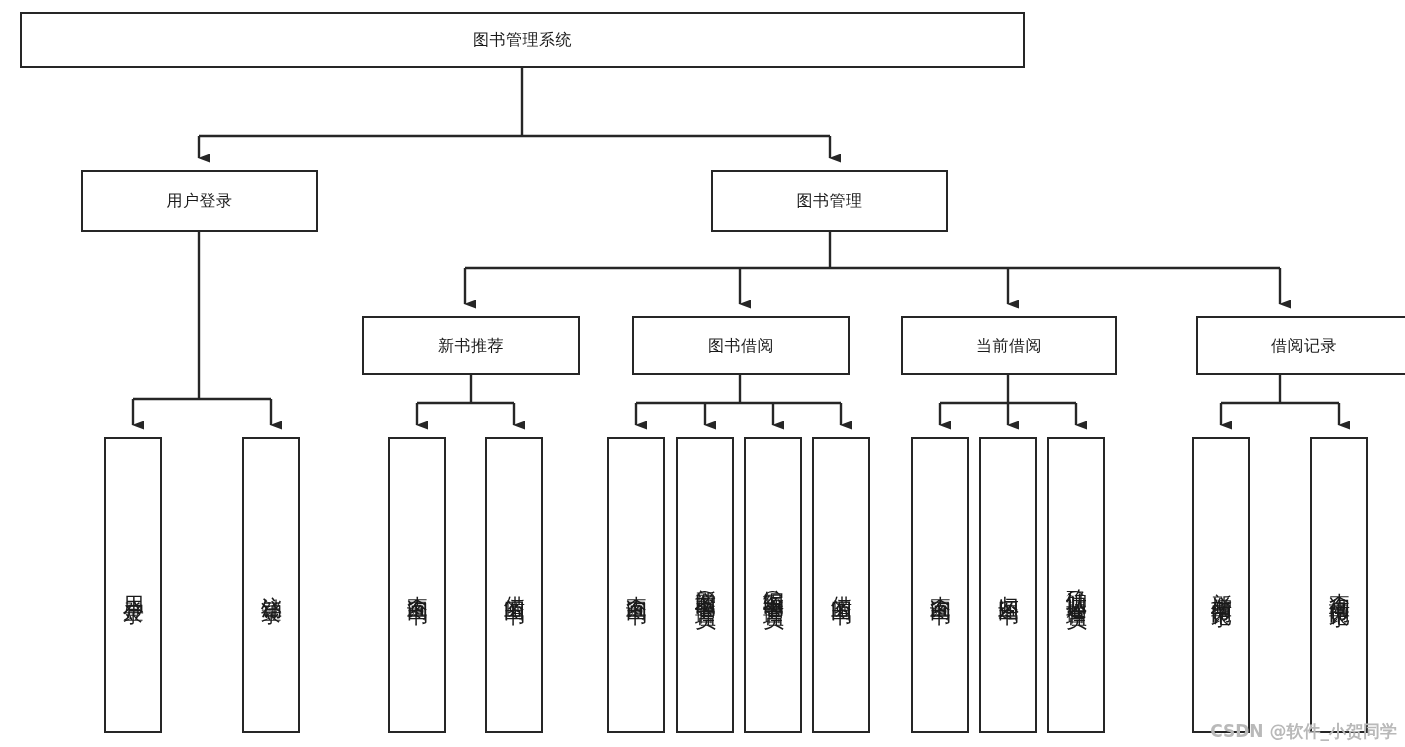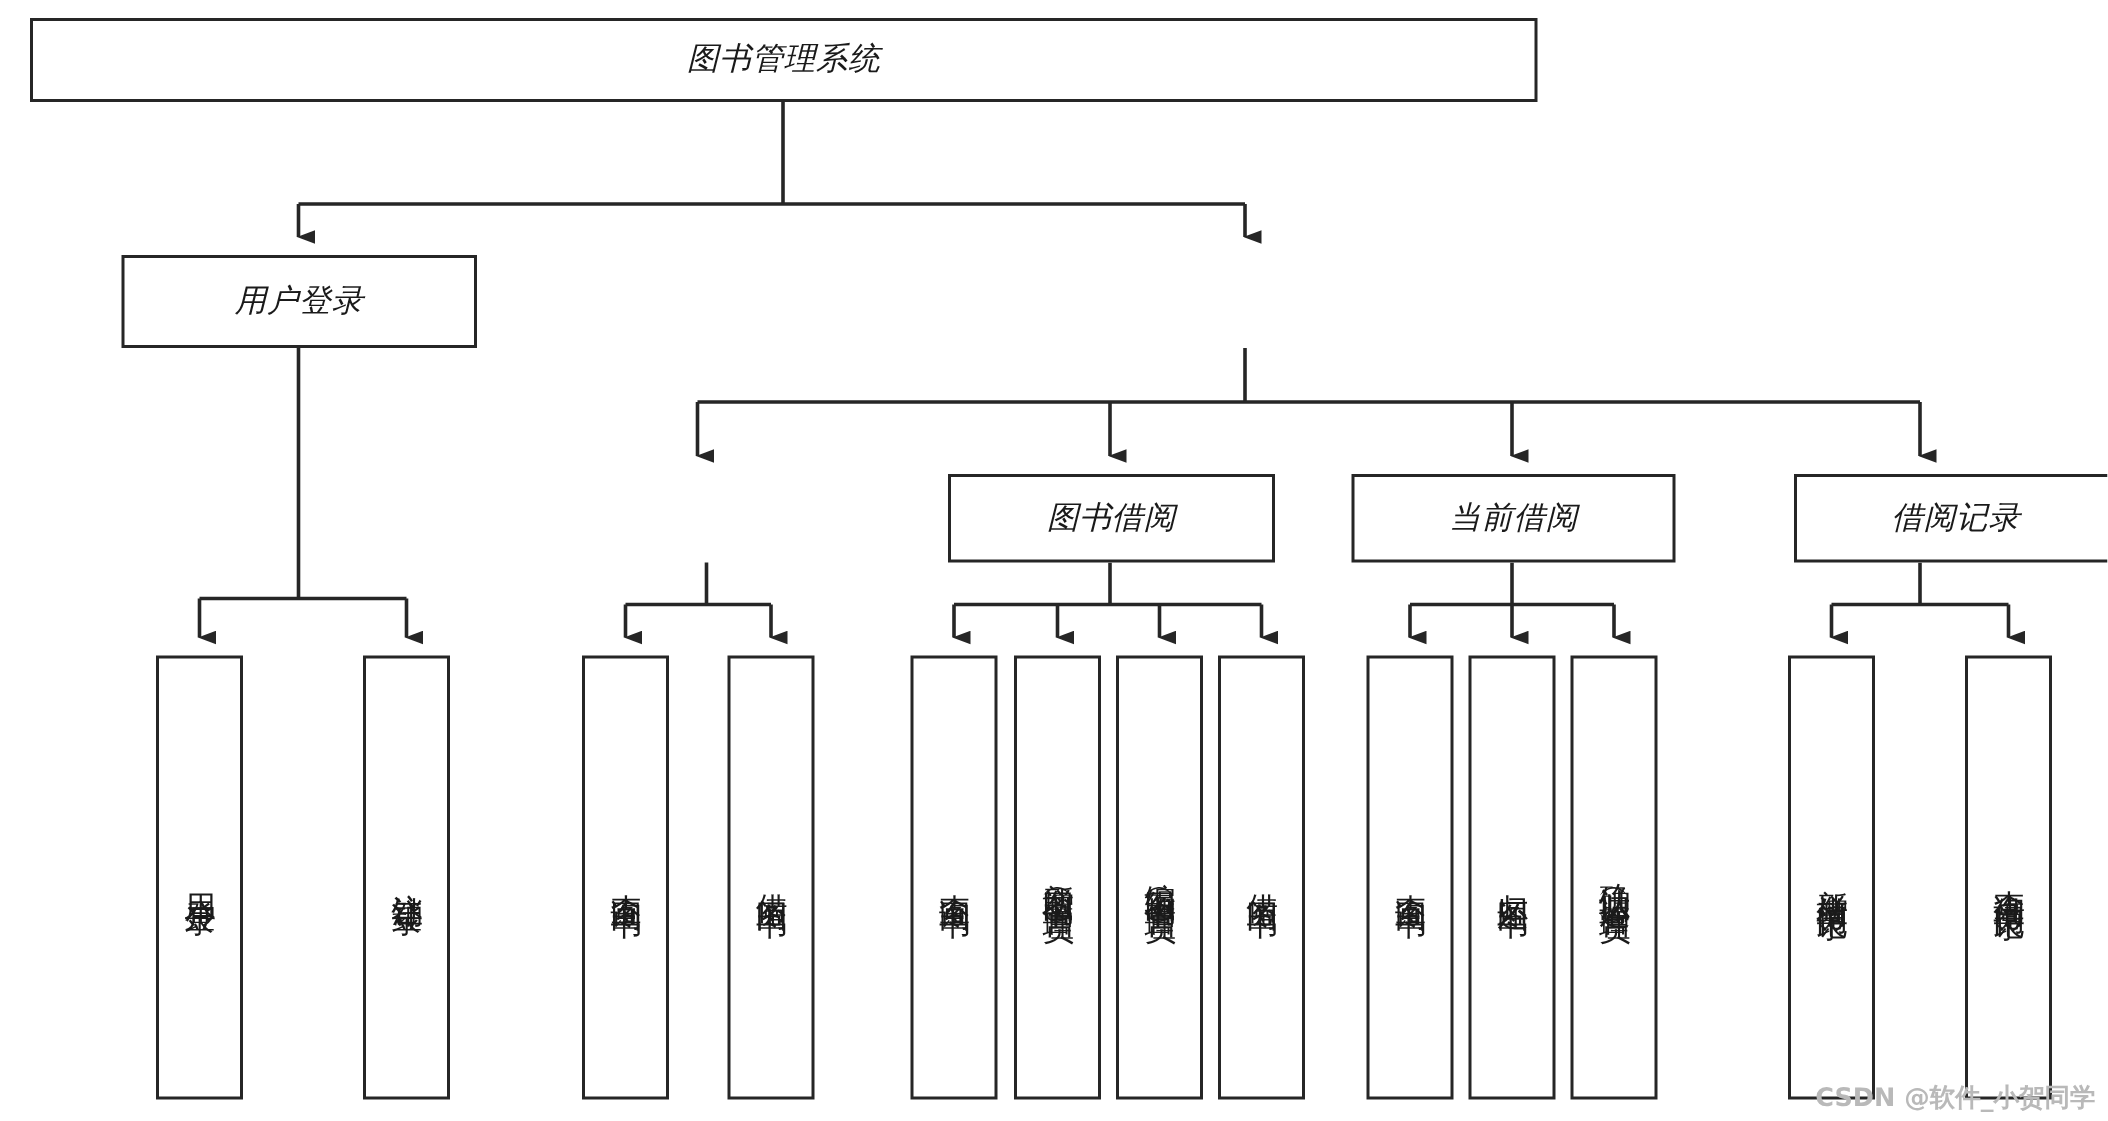--- a/index.html
+++ b/index.html
@@ -29,27 +29,26 @@
     position: absolute;
     box-sizing: border-box;
     background: #ffffff;
     border: 2px solid #262626;
     display: flex;
     align-items: center;
     justify-content: center;
     z-index: 2;
   }
   .node-label-h {
-    font-size: 21px;
+    font-size: 16px;
     color: #1a1a1a;
     line-height: 1.2;
     letter-spacing: 0.5px;
     white-space: nowrap;
     text-align: left;
-    font-style: italic;
   }
   
   .node-vert {
     align-items: center;
     justify-content: center;
   }
   .node-label-v {
     font-size: 21px;
     color: #1a1a1a;
     writing-mode: vertical-rl;
@@ -129,21 +128,27 @@
   </svg>
 
   <div class="node" style="left:20px; top:12px; width:1005px; height:56px;">
     <span class="node-label-h">图书管理系统</span>
   </div>
 
   <div class="node" style="left:81px; top:170px; width:237px; height:62px;">
     <span class="node-label-h">用户登录</span>
   </div>
 
-
+  <div class="node" style="left:711px; top:170px; width:237px; height:62px;">
+    <span class="node-label-h">图书管理</span>
+  </div>
+
+  <div class="node" style="left:362px; top:316px; width:218px; height:59px;">
+    <span class="node-label-h">新书推荐</span>
+  </div>
 
   <div class="node" style="left:901px; top:316px; width:216px; height:59px;">
     <span class="node-label-h">当前借阅</span>
   </div>
 
   <div class="node" style="left:632px; top:316px; width:218px; height:59px;">
     <span class="node-label-h">图书借阅</span>
   </div>
 
   <div class="node" style="left:1172px; top:316px; width:216px; height:59px;margin-left:24px;">

